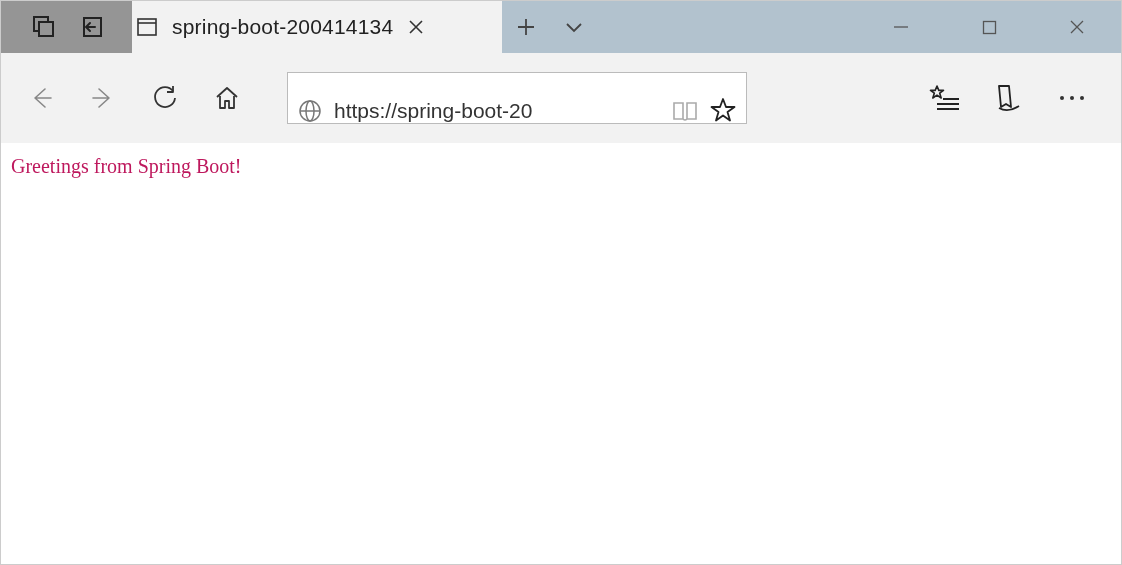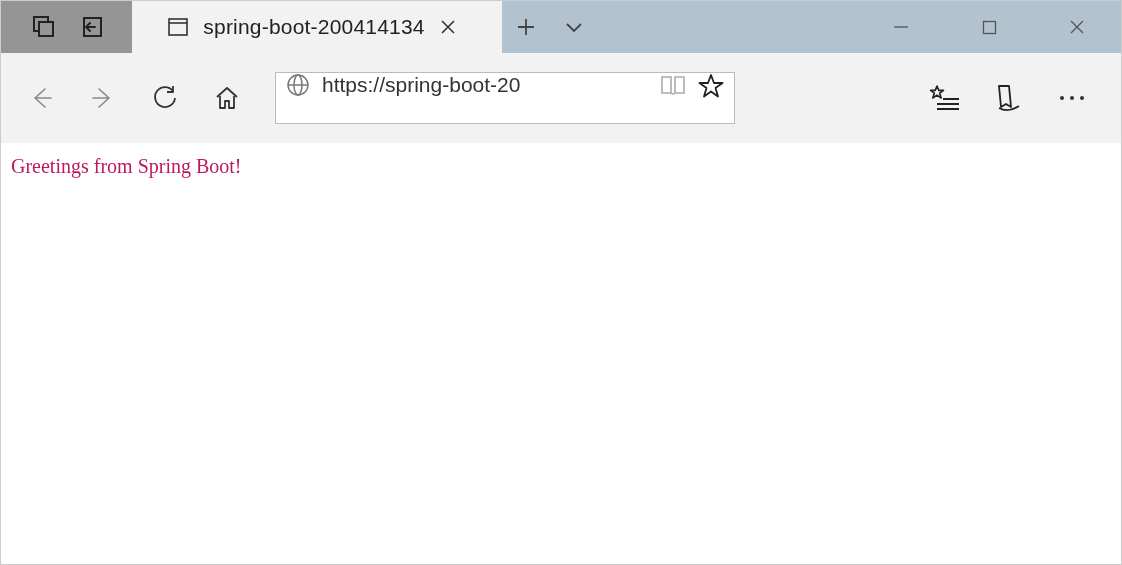--- a/index.html
+++ b/index.html
@@ -31,21 +31,20 @@
       gap: 18px;
     }
     .tab {
       background: #f2f2f2;
       height: 52px;
       display: flex;
       align-items: center;
       padding: 0 14px 0 4px;
       gap: 14px;
       min-width: 370px;
-      justify-content: center;
     }
     .tab-title {
       font-size: 21px;
       color: #222;
       letter-spacing: 0.2px;
       white-space: nowrap;
       overflow: hidden;
     }
     .tab-area-right {
       display: flex;
@@ -84,27 +83,27 @@
       padding: 0 12px 0 8px;
     }
     .icon-btn {
       width: 32px;
       height: 32px;
       display: flex;
       align-items: center;
       justify-content: center;
     }
     .addressbar {
-      margin-left: 20px;
+      margin-left: 32px;
       height: 52px;
       width: 460px;
       border: 1px solid #bbb;
       background: #fff;
       display: flex;
-      align-items: flex-start;
+      align-items: flex-end;
       padding: 0 10px;
       gap: 12px;
     }
     .addressbar input {
       border: none;
       outline: none;
       font-size: 21px;
       font-family: inherit;
       color: #333;
       flex: 1;

